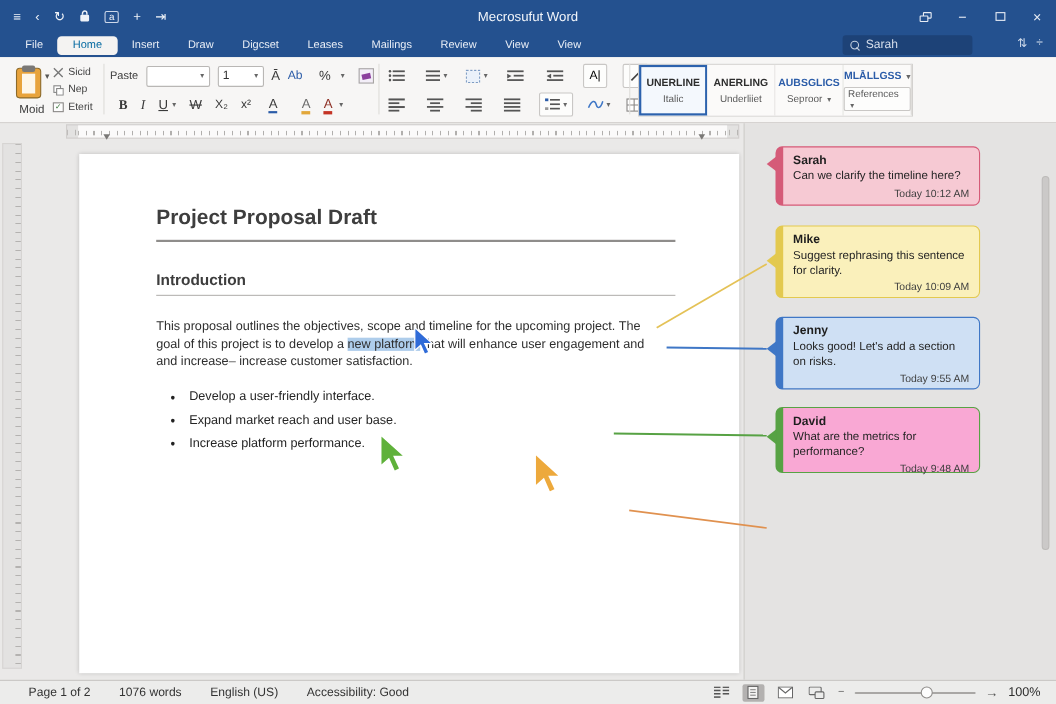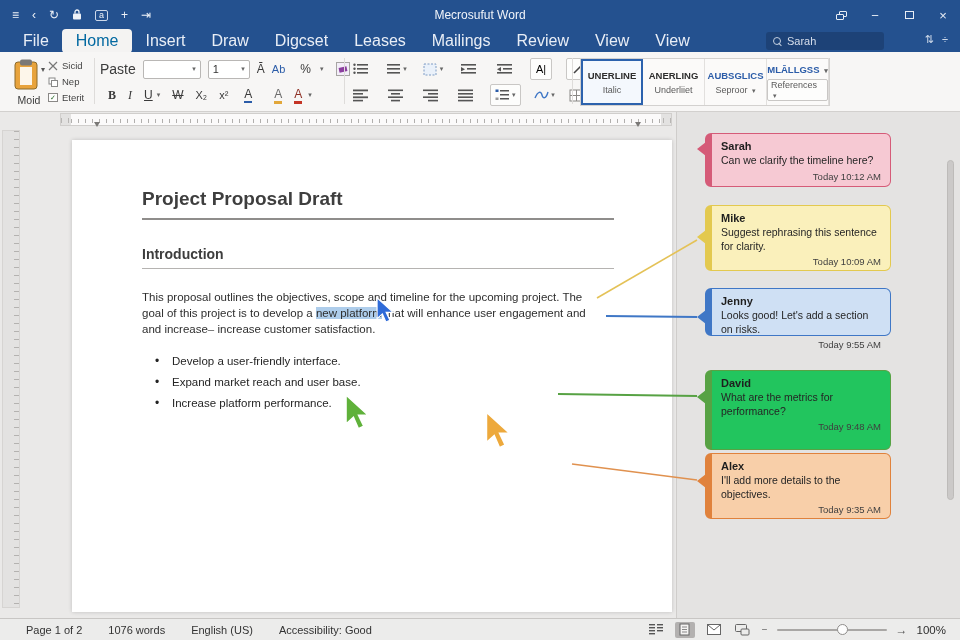--- a/index.html
+++ b/index.html
@@ -17,21 +17,21 @@
   .wc { width:34px; height:30px; display:flex; align-items:center; justify-content:center; font-size:13px; color:#e8edf5; }
   .wc-box { width:9px; height:8px; border:1px solid #e8edf5; }
   .wc-restore { position:relative; width:11px; height:9px; }
   .wc-restore i { position:absolute; display:block; width:8px; height:6px; border:1px solid #e8edf5; border-radius:1px; }
   .wc-restore i:first-child { right:0; top:0; }
   .wc-restore i:last-child { left:0; bottom:0; background:#24518f; }
 
   
   #menubar { position:absolute; left:0; top:30px; width:960px; height:22px; background:#24518f; display:flex; align-items:center; }
   .tabs { display:flex; align-items:center; gap:0; padding-left:10px; }
-  .tab { color:#e9eef6; font-size:16px; padding:2px 13px; cursor:default; }
+  .tab { color:#e9eef6; font-size:10px; padding:2px 13px; cursor:default; }
   .tab.active { background:#f4f3f2; color:#0369a1; border-radius:4px; padding:3px 14px; }
   #menu-search { position:absolute; right:76px; top:2px; width:118px; height:18px; background:#1d4277; border-radius:3px; display:flex; align-items:center; gap:5px; padding:0 7px; color:#d7dfec; font-size:11px; }
   .search-glyph { width:9px; height:9px; position:relative; flex:0 0 auto; }
   .search-glyph::before { content:""; position:absolute; width:6px; height:6px; border:1px solid #c3cfdf; border-radius:50%; left:0; top:0; }
   .search-glyph::after { content:""; position:absolute; width:4px; height:1px; background:#c3cfdf; transform:rotate(45deg); left:5px; top:7px; }
   #menu-right-icons { position:absolute; right:12px; top:3px; display:flex; gap:8px; color:#cfdaea; font-size:11px; }
 
   
   #ribbon { position:absolute; left:0; top:52px; width:960px; height:60px; background:#f7f6f5; border-bottom:1px solid #d2d0ce; }
   .rsep { position:absolute; top:6px; height:46px; width:1px; background:#dedcda; }
@@ -201,21 +201,21 @@
       </span>
       <span class="clip-small" style="top:36px;">
         <span class="mini-ic">✓</span>
         <span>Eterit</span>
       </span>
     </div>
     <div class="rsep" style="left:94px;"></div>
 
     <div id="grp-font">
       <div class="frow">
-        <span class="rlbl" style="font-size:14px;text-align:center;">Paste</span>
+        <span class="rlbl" style="font-size:10px;text-align:center;">Paste</span>
         <span class="combo" style="width:58px;">
           <span></span>
           <span class="caret">▾</span>
         </span>
         <span class="combo" style="width:42px;">
           <span>1</span>
           <span class="caret">▾</span>
         </span>
         <span class="glyph-btn">Ā</span>
         <span class="glyph-btn blue-g" style="font-size:11px;">Ab</span>
@@ -419,37 +419,31 @@
       <div class="c-author">Sarah</div>
       <div class="c-text" style="white-space:nowrap;">Can we clarify the timeline here?</div>
       <div class="c-time">Today 10:12 AM</div>
     </div>
     <div class="comment-card" style="top: 93px; height: 66px; background: rgb(250, 240, 187); border-color: rgb(227, 201, 79);">
       <span class="tail" style="top: 24px; border-right-color: rgb(227, 201, 79);"></span>
       <div class="c-author">Mike</div>
       <div class="c-text">Suggest rephrasing this sentence for clarity.</div>
       <div class="c-time">Today 10:09 AM</div>
     </div>
-    <div class="comment-card" style="top: 176px; height: 48px; background: rgb(207, 224, 244); border-color: rgb(63, 119, 198);">
+    <div class="comment-card" style="top: 176px; height: 66px; background: rgb(207, 224, 244); border-color: rgb(63, 119, 198);">
       <span class="tail" style="top: 21px; border-right-color: rgb(63, 119, 198);"></span>
       <div class="c-author">Jenny</div>
       <div class="c-text">Looks good! Let's add a section on risks.</div>
       <div class="c-time">Today 9:55 AM</div>
     </div>
-    <div class="comment-card" style="top: 258px; height: 80px; background: #22c55e; border-color: rgb(87, 162, 68);">
+    <div class="comment-card" style="top: 258px; height: 60px; background: #f9a8d4; border-color: rgb(87, 162, 68);">
       <span class="tail" style="top: 19px; border-right-color: rgb(87, 162, 68);"></span>
       <div class="c-author">David</div>
       <div class="c-text">What are the metrics for performance?</div>
       <div class="c-time">Today 9:48 AM</div>
-    </div>
-    <div class="comment-card" style="top: 341px; height: 66px; background: rgb(248, 207, 169); border-color: rgb(224, 130, 60);">
-      <span class="tail" style="top: 20px; border-right-color: rgb(224, 130, 60);"></span>
-      <div class="c-author">Alex</div>
-      <div class="c-text">I'll add more details to the objectives.</div>
-      <div class="c-time">Today 9:35 AM</div>
     </div>
     <div id="cscroll"></div>
   </div>
 
   <svg id="overlay">
     <line x1="597" y1="298" x2="697" y2="240" stroke-width="1.6" stroke="#e4c257"></line>
     <line x1="606" y1="316" x2="697" y2="317" stroke-width="1.8" stroke="#3f77c6"></line>
     <line x1="558" y1="394" x2="697" y2="396" stroke-width="1.8" stroke="#57a244"></line>
     <line x1="572" y1="464" x2="697" y2="480" stroke-width="1.6" stroke="#e0914f"></line>
   </svg>

